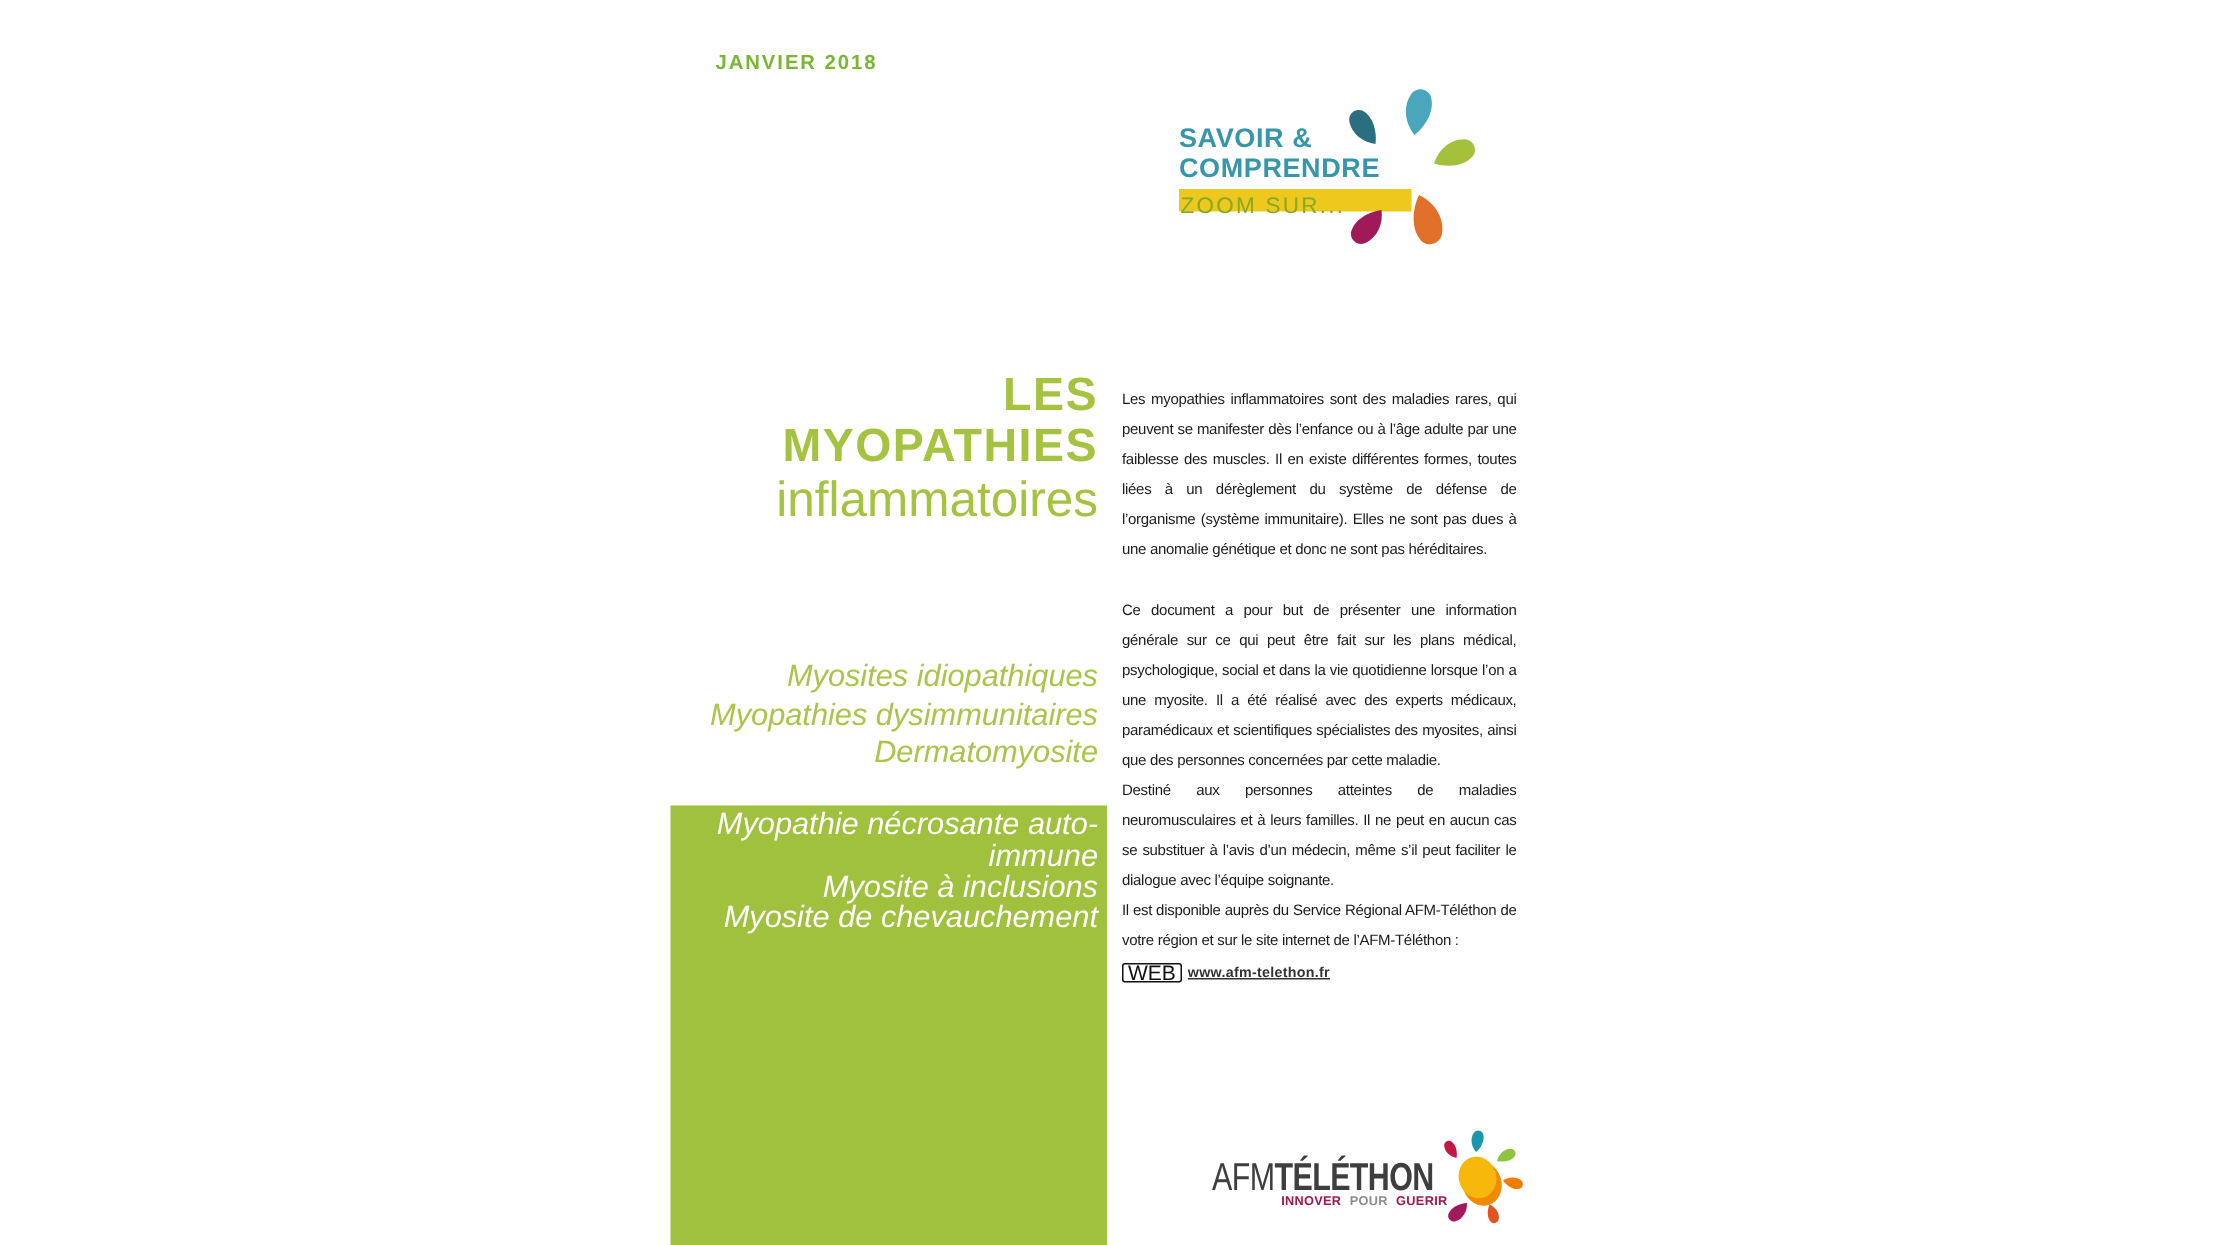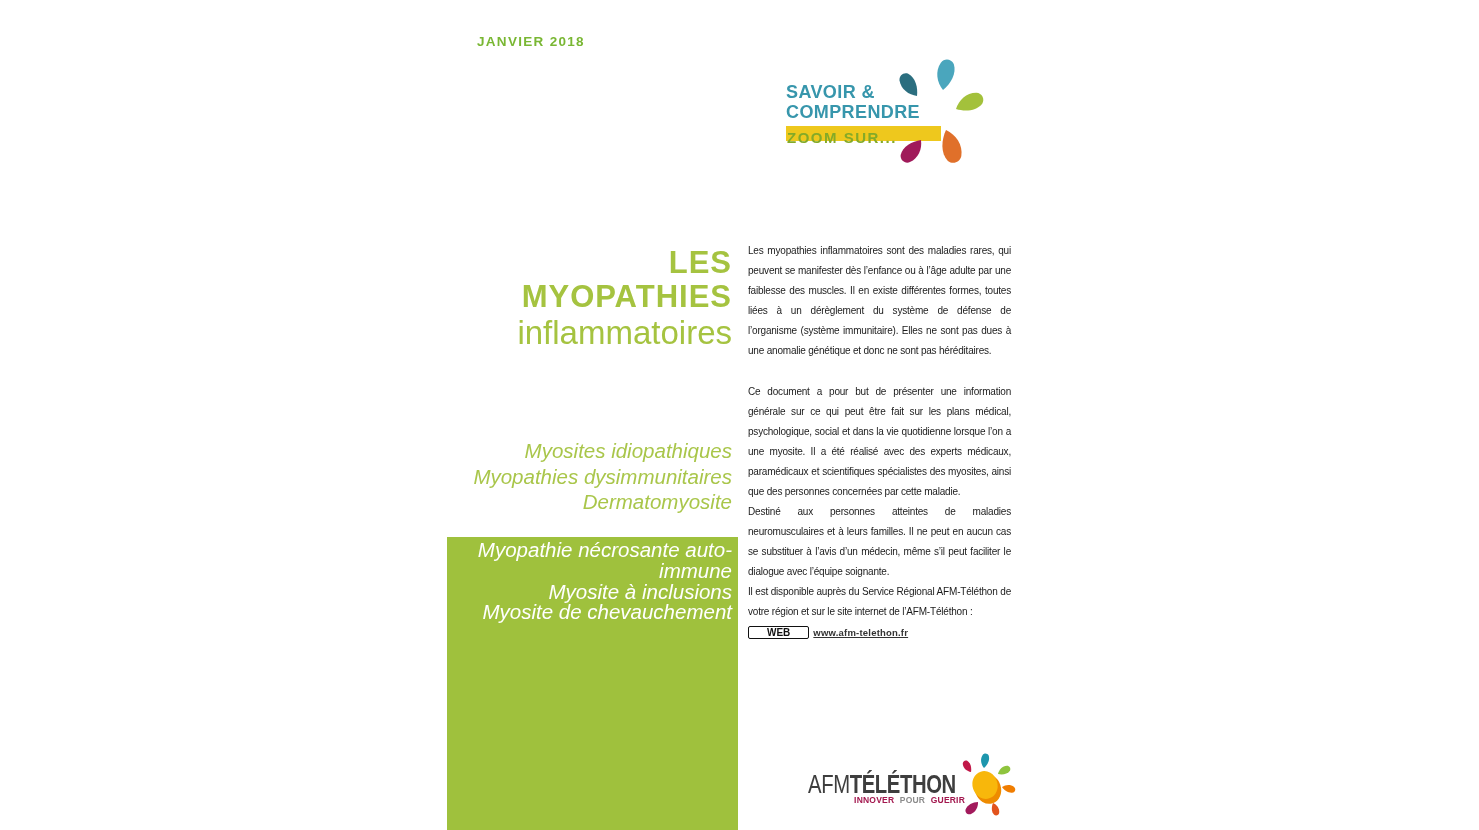--- a/index.html
+++ b/index.html
@@ -12,21 +12,21 @@
           font-size:13.5px; font-weight:bold; letter-spacing:1.3px;
           color:#79b733; }
 
   
   .brand { position:absolute; left:786px; top:82px; }
   .brand div { font-size:18px; font-weight:bold; color:#3796ac;
                letter-spacing:0.4px; line-height:20px; }
   .banner { position:absolute; left:786px; top:126px; width:155px; height:15px;
             background:#eec81d; }
   .banner-text { position:absolute; left:787px; top:129px;
-                 font-size:15px; font-weight:bold; color:#84aa28;
+                 font-size:15px; font-weight:normal; color:#84aa28;
                  letter-spacing:1.5px; }
   .petals-svg { position:absolute; left:880px; top:52px; }
 
   
   .title { position:absolute; left:430px; top:246px; width:302px;
            text-align:right; color:#a5c340; }
   .title .caps { font-size:31px; font-weight:bold; letter-spacing:1px;
                  line-height:34px; }
   .title .sub  { font-size:33px; font-weight:normal; line-height:37px; }
 
@@ -40,24 +40,24 @@
 
   
   .green-panel { position:absolute; left:447px; top:537px; width:291px;
                  height:293px; background:#9fc13d; z-index:1; }
 
   
   .intro { position:absolute; left:748px; top:241px; width:263px;
            color:#1b1b1b; }
   .intro p { margin:0; font-size:10px; letter-spacing:-0.2px;
              line-height:20px; text-align:justify; }
-  .intro p.gap { margin-bottom:21px; }
+  .intro p.gap { margin-bottom:21px;margin-top:16px; }
   .webline { margin-top:4px; display:flex; align-items:center; gap:4px; }
-  .webbox { border:1.6px solid #111; font-size:10px; font-weight:bold;
-            padding:0 18px; line-height:11px; color:#111; border-radius:2px; }
+  .webbox { border:1.6px solid #111; font-size:14px; font-weight:normal;
+            padding:0 3px; line-height:11px; color:#111; border-radius:2px; }
   .weblink { font-size:9.5px; font-weight:bold; color:#333;
              text-decoration:underline; letter-spacing:0.2px; cursor:pointer; }
 
   
   .afm-word { position:absolute; left:808px; top:769px; font-size:26px;
               color:#3e3e3e; letter-spacing:-0.5px; white-space:nowrap;
               transform:scaleX(0.78); transform-origin:left center; }
   .afm-word .bold { font-weight:bold; }
   .afm-tag { position:absolute; left:808px; top:795px; width:157px;
              text-align:right; font-size:8.5px; font-weight:bold;

